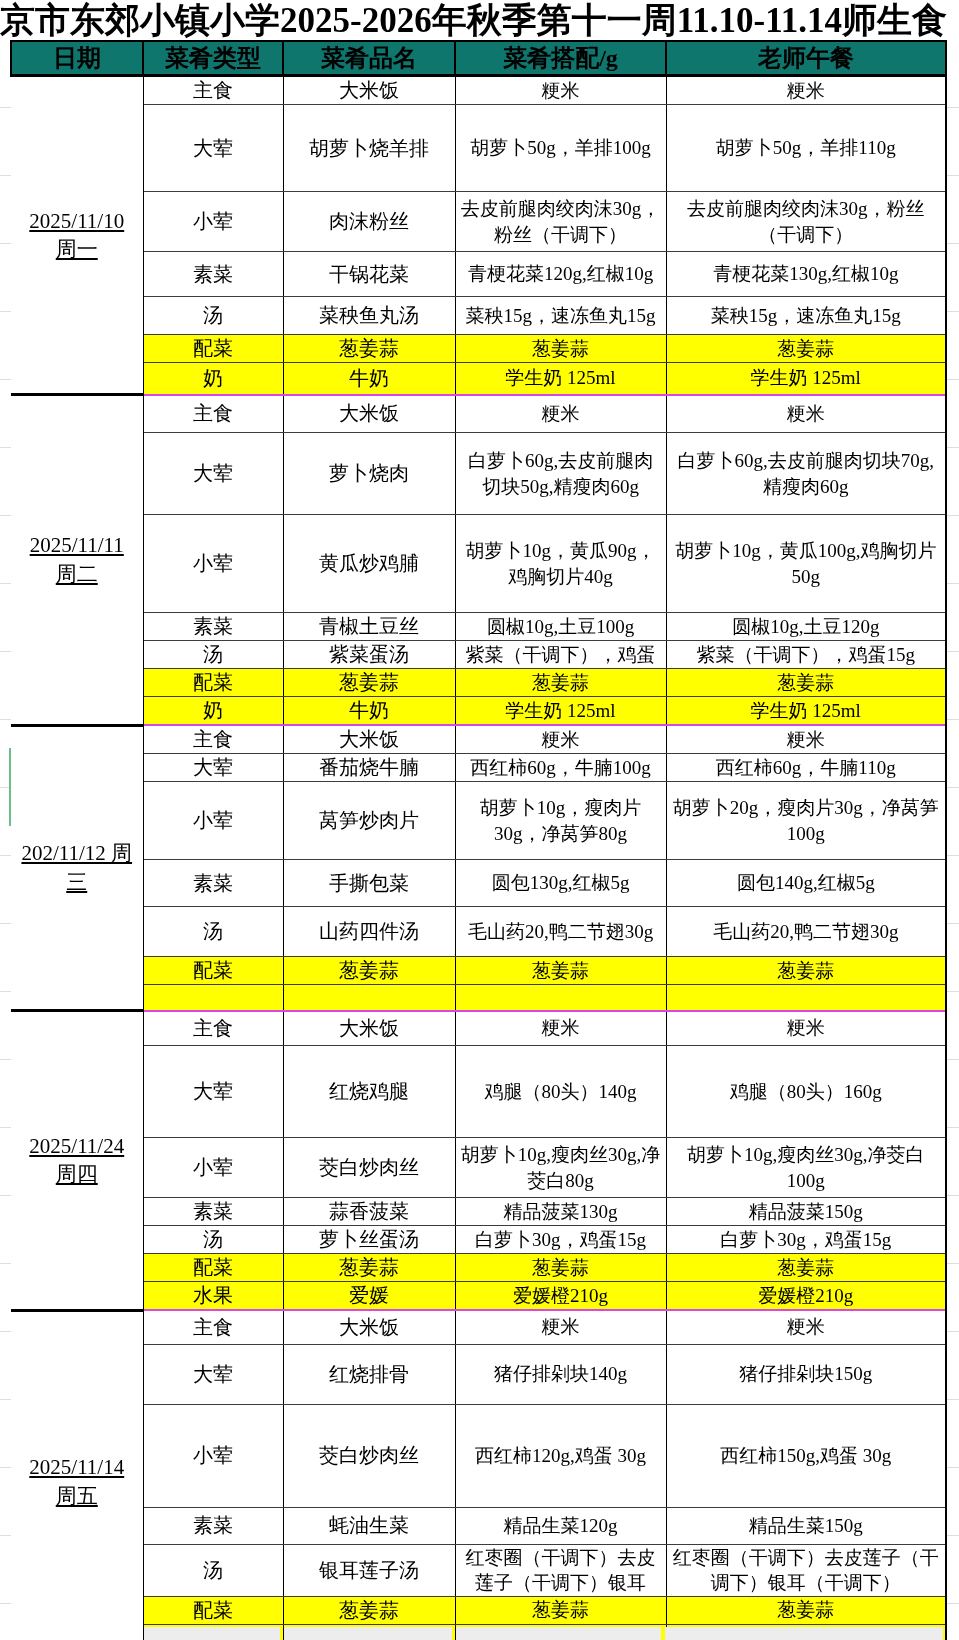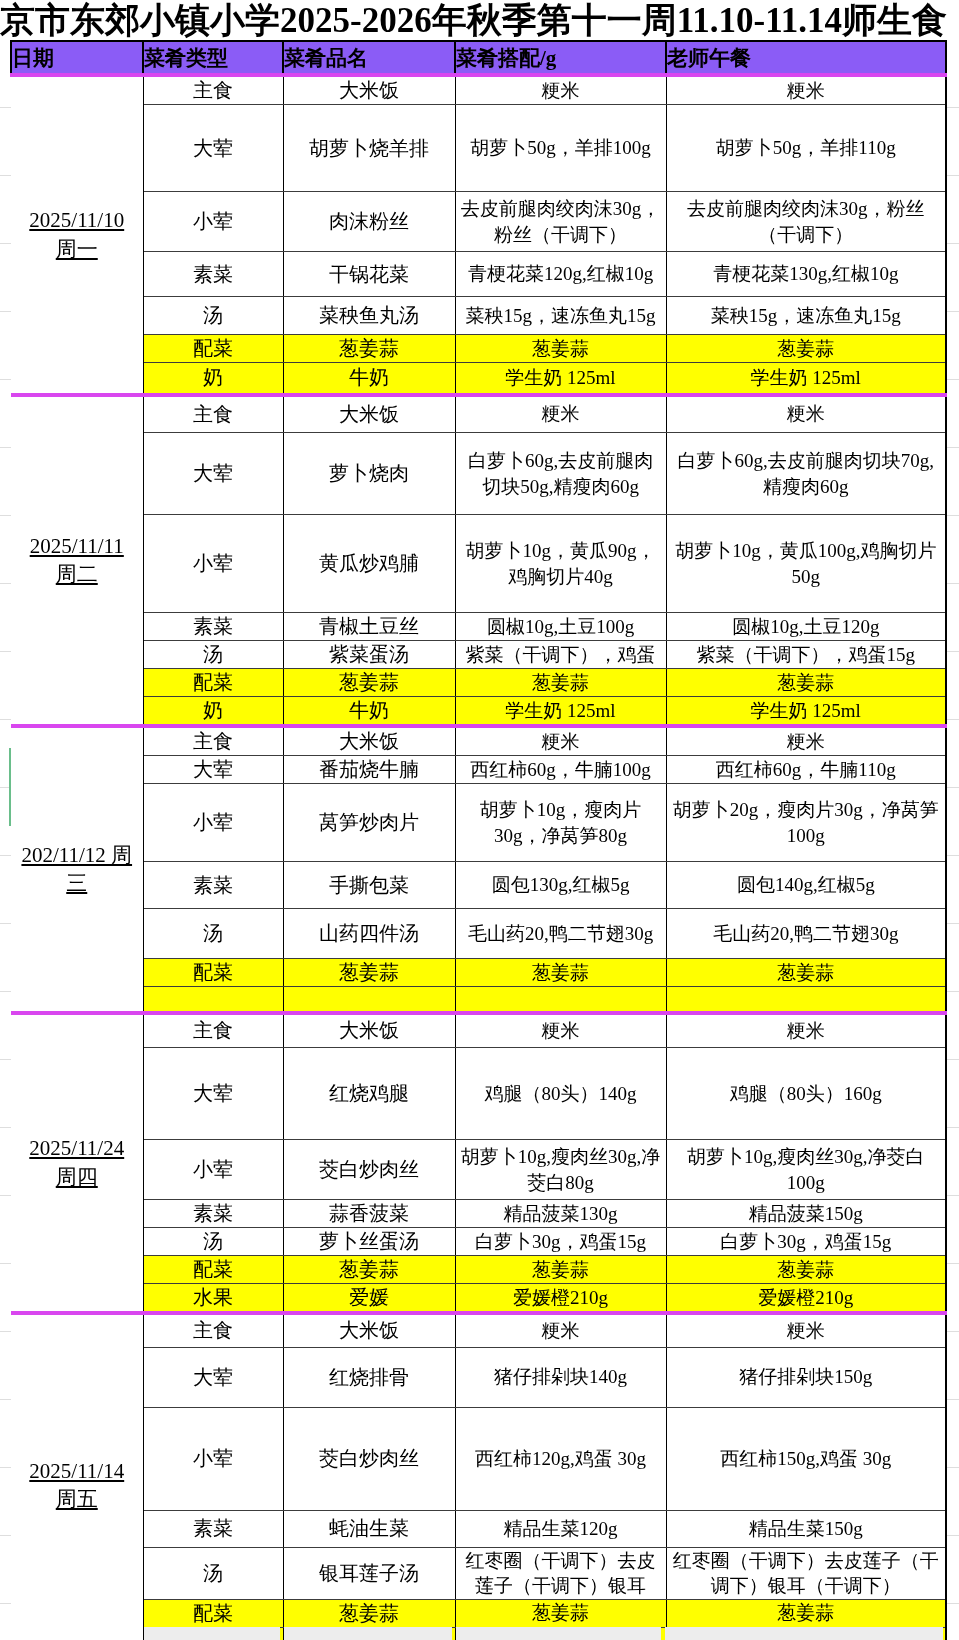--- a/index.html
+++ b/index.html
@@ -31,37 +31,37 @@
     position: absolute; left: 10px; top: 40px; width: 935px;
     border-collapse: collapse; table-layout: fixed;
   }
   col.c-date { width: 132px; }
   col.c-type { width: 140px; }
   col.c-name { width: 172px; }
   col.c-pair { width: 211px; }
   col.c-teach{ width: 280px; }
   th {
     border: 2px solid #000; border-bottom: 3px solid #000;
-    height: 34px; font-size: 21px; font-weight: bold;
-    text-align: left; vertical-align: middle; background: #8b5cf6;
+    height: 34px; font-size: 24px; font-weight: bold;
+    text-align: center; vertical-align: middle; background: #0f766e;
   }
   td {
     border-left: 1.5px solid #000; border-right: 1.5px solid #000;
     border-top: 1px solid #3c3c3c; border-bottom: 1px solid #3c3c3c;
     text-align: center; vertical-align: middle;
     font-size: 20px; line-height: 1.35; padding: 0 3px;
     overflow: hidden;
   }
   td.pair, td.teach { font-size: 19px; }
   td.date {
     border-left: 0; font-size: 21px; background: #fff;
     border-bottom: 3px solid #000;
     text-decoration: underline;
   }
-  tr.day-first td { border-top: 4px solid #d946ef; margin-left: 44px; }
+  tr.day-first td { border-top: 2px solid #d946ef; margin-left: 44px; }
   tr.table-last td { border-bottom: 3px solid #000; }
   td:last-child { border-right: 2px solid #000; }
   tr.hl td { background: var(--hl, #ffff00); }
   .below-strip { position: absolute; top: 1627px; height: 13px; background: #ededed; }
 </style>
 </head>
 <body>
 
 <div class="title">京市东郊小镇小学2025-2026年秋季第十一周11.10-11.14师生食</div>
 

